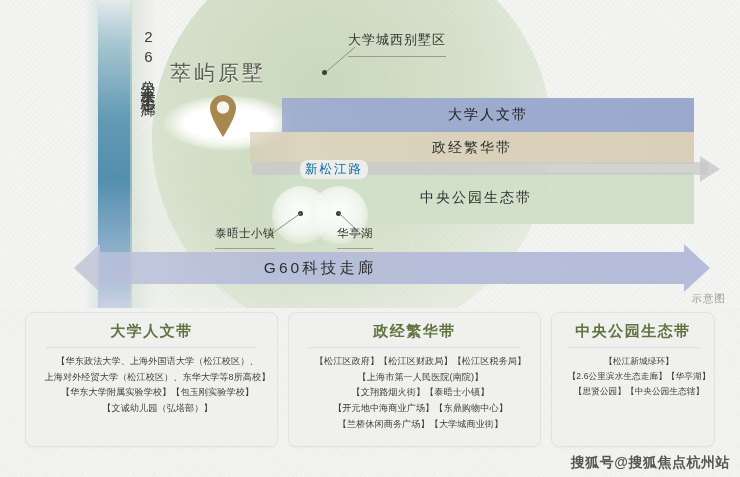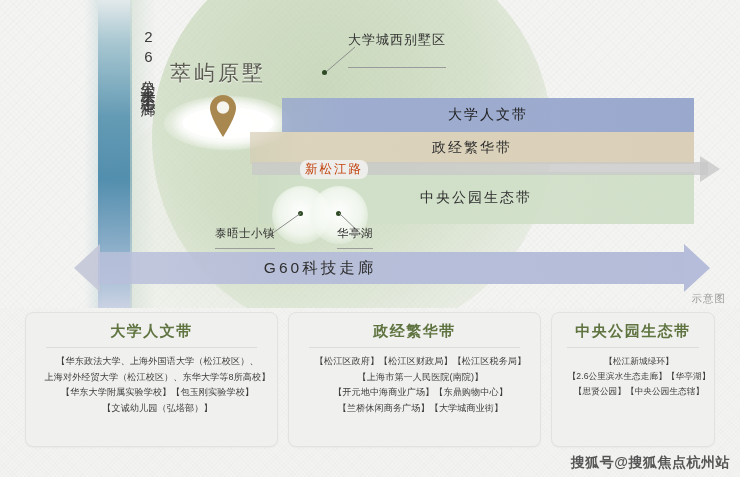--- a/index.html
+++ b/index.html
@@ -112,21 +112,21 @@
   }
   .pin {
     position: absolute; left: 206px; top: 93px; width: 34px; height: 46px;
   }
 
   
   .anno-villa {
     position: absolute; left: 348px; top: 31px;
     font-size: 13px; color: #333; letter-spacing: 1px;
     border-bottom: 1px solid #9a9a9a;
-    padding-bottom: 18px;
+    padding-bottom: 7px;
   }
   .anno-villa-line { position: absolute; left: 322px; top: 46px; width: 34px; height: 28px; }
   .anno-dot {
     position: absolute; width: 5px; height: 5px; border-radius: 50%;
     background: #2e4a24;
   }
 
   
   .band {
     position: absolute;
@@ -154,21 +154,21 @@
   }
   .road-arrow {
     position: absolute; left: 700px; top: 156px;
     width: 0; height: 0;
     border-top: 13px solid transparent;
     border-bottom: 13px solid transparent;
     border-left: 20px solid rgba(200,200,200,0.8);
   }
   .road-label {
     position: absolute; left: 300px; top: 160px;
-    font-size: 12.5px; letter-spacing: 2px; color: #c2410c;
+    font-size: 12.5px; letter-spacing: 2px; color: #0369a1;
     background: rgba(240,240,238,0.92);
     padding: 1px 5px;
     border-radius: 8px;
     font-family: Liberation Serif, serif;
   }
 
   
   .spot {
     position: absolute; border-radius: 50%;
     background: radial-gradient(circle at 50% 45%, rgba(255,255,255,0.96) 0%, rgba(246,250,244,0.82) 52%, rgba(220,232,214,0.26) 82%, rgba(255,255,255,0) 100%);
@@ -333,20 +333,21 @@
         <div class="card-line">【文诚幼儿园（弘塔部）】</div>
       </div>
     </div>
 
     <div class="card c2">
       <div class="card-title">政经繁华带</div>
       <div class="card-sep"></div>
       <div class="card-lines">
         <div class="card-line">【松江区政府】【松江区财政局】【松江区税务局】</div>
         <div class="card-line">【上海市第一人民医院(南院)】</div>
+        <div class="card-line">【文翔路烟火街】【泰晤士小镇】</div>
         <div class="card-line">【开元地中海商业广场】【东鼎购物中心】</div>
         <div class="card-line">【兰桥休闲商务广场】【大学城商业街】</div>
       </div>
     </div>
 
     <div class="card c3">
       <div class="card-title">中央公园生态带</div>
       <div class="card-sep"></div>
       <div class="card-lines">
         <div class="card-line">【松江新城绿环】</div>

